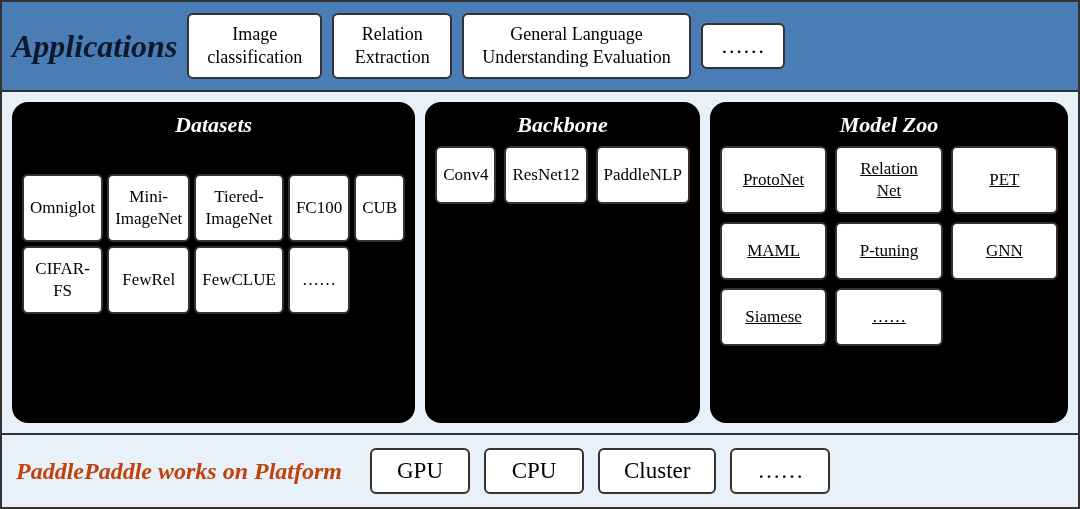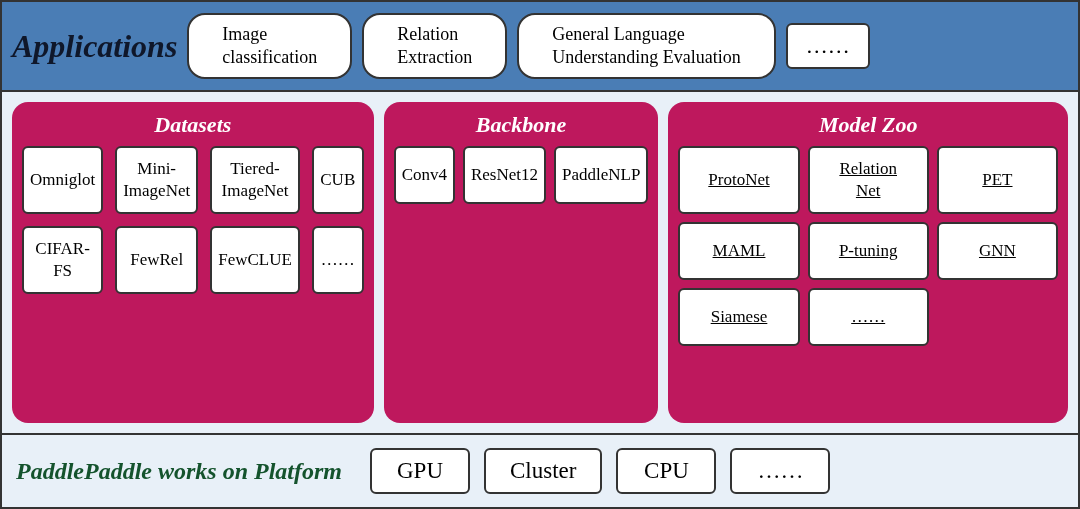--- a/index.html
+++ b/index.html
@@ -28,23 +28,24 @@
       color: #0f172a;
       font-size: 32px;
       font-weight: bold;
       font-style: italic;
       min-width: 160px;
       text-align: right;
     }
     .app-box {
       background: white;
       border: 2px solid #333;
-      border-radius: 18px;
-      padding: 8px 33px;
+      border-radius: 6px;
+      padding: 8px 18px;
       font-size: 18px;
+      text-align: center;
       min-width: 120px;
       line-height: 1.3;
     }
     .app-ellipsis {
       background: white;
       border: 2px solid #333;
       border-radius: 6px;
       padding: 8px 18px;
       font-size: 22px;
       text-align: center;
@@ -56,21 +57,21 @@
       display: flex;
       flex: 1;
       background: #e8f0f8;
       border-bottom: 2px solid #333;
       padding: 10px 10px;
       gap: 10px;
     }
 
     
     .panel {
-      background: #be185d;
+      background: #000000;
       border-radius: 16px;
       padding: 10px 10px;
       display: flex;
       flex-direction: column;
     }
     .panel-title {
       color: white;
       font-size: 22px;
       font-style: italic;
       text-align: center;
@@ -83,22 +84,23 @@
     .panel-backbone {
       flex: 0.7;
       align-items: center;
     }
     .panel-modelzoo {
       flex: 1.5;
     }
 
     .grid-3col {
       display: grid;
-      grid-template-columns: repeat(4, 1fr);
-      gap: 12px;
+      grid-template-columns: repeat(5, 1fr);
+      gap: 4px;
+      margin-top: 28px;
     }
     .grid-1col {
       display: grid;
       grid-template-columns: 1fr 1fr 1fr;
       gap: 8px;
     }
     .grid-3col-mz {
       display: grid;
       grid-template-columns: repeat(3, 1fr);
       gap: 8px;
@@ -122,21 +124,21 @@
     
     .row-platform {
       display: flex;
       align-items: center;
       background: #e8f0f8;
       padding: 10px 14px;
       gap: 14px;
       min-height: 72px;
     }
     .platform-label {
-      color: #14532d;
+      color: #c2410c;
       font-size: 24px;
       font-weight: bold;
       font-style: italic;
       min-width: 340px;
     }
     .platform-box {
       background: white;
       border: 2px solid #333;
       border-radius: 6px;
       padding: 8px 24px;
@@ -163,20 +165,21 @@
 </div>
 
 <div class="row-main">
 
   <div class="panel panel-datasets">
     <div class="panel-title">Datasets</div>
     <div class="grid-3col" id="datasets-grid">
         <div class="item-box">Omniglot</div>
         <div class="item-box">Mini-<br>ImageNet</div>
         <div class="item-box">Tiered-<br>ImageNet</div>
+        <div class="item-box">FC100</div>
         <div class="item-box">CUB</div>
         <div class="item-box">CIFAR-<br>FS</div>
         <div class="item-box">FewRel</div>
         <div class="item-box">FewCLUE</div>
         <div class="item-box">……</div>
       </div>
   </div>
 
   <div class="panel panel-backbone">
     <div class="panel-title">Backbone</div>
@@ -200,17 +203,17 @@
         <div class="item-box">……</div>
       </div>
   </div>
 
 </div>
 
 <div class="row-platform">
   <div class="platform-label">PaddlePaddle works on Platform</div>
   <div id="platform-items" style="display:flex;gap:14px;">
       <div class="platform-box">GPU</div>
+      <div class="platform-box">CPU</div>
       <div class="platform-box">Cluster</div>
-      <div class="platform-box">CPU</div>
       <div class="platform-box">……</div>
     </div>
 </div>
 
 </body></html>

